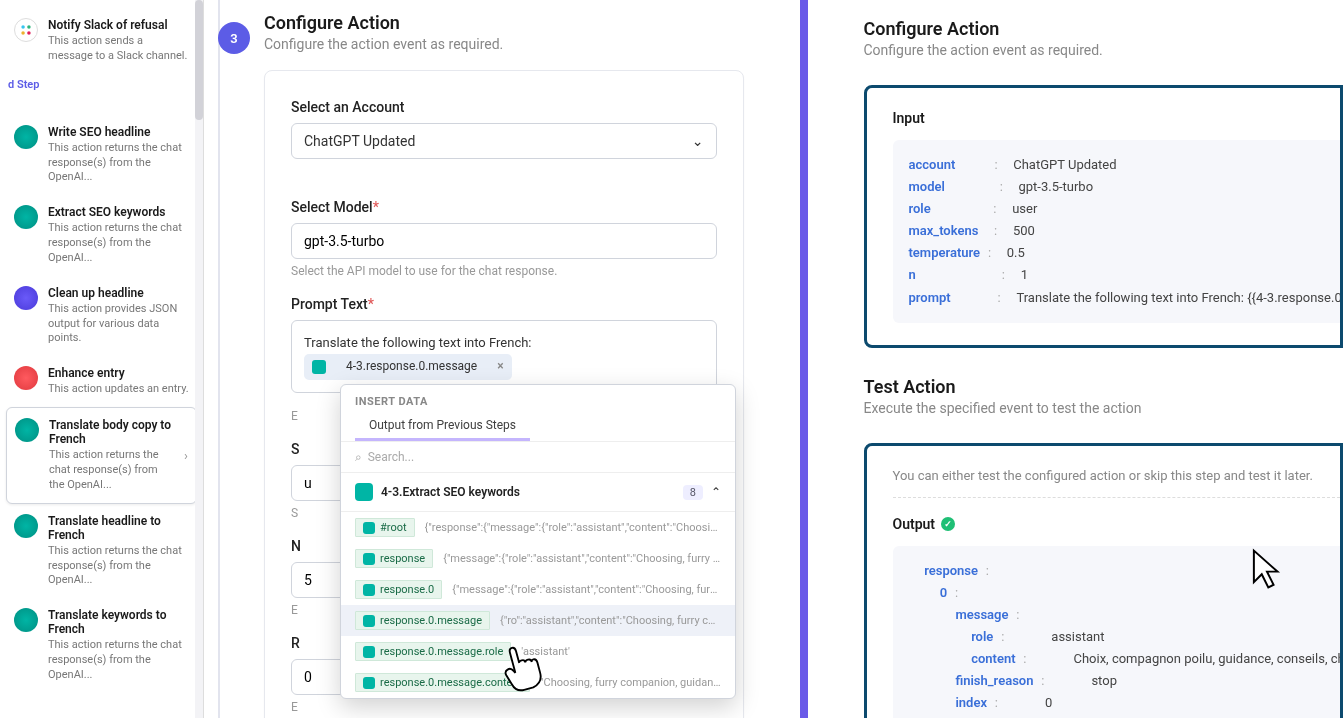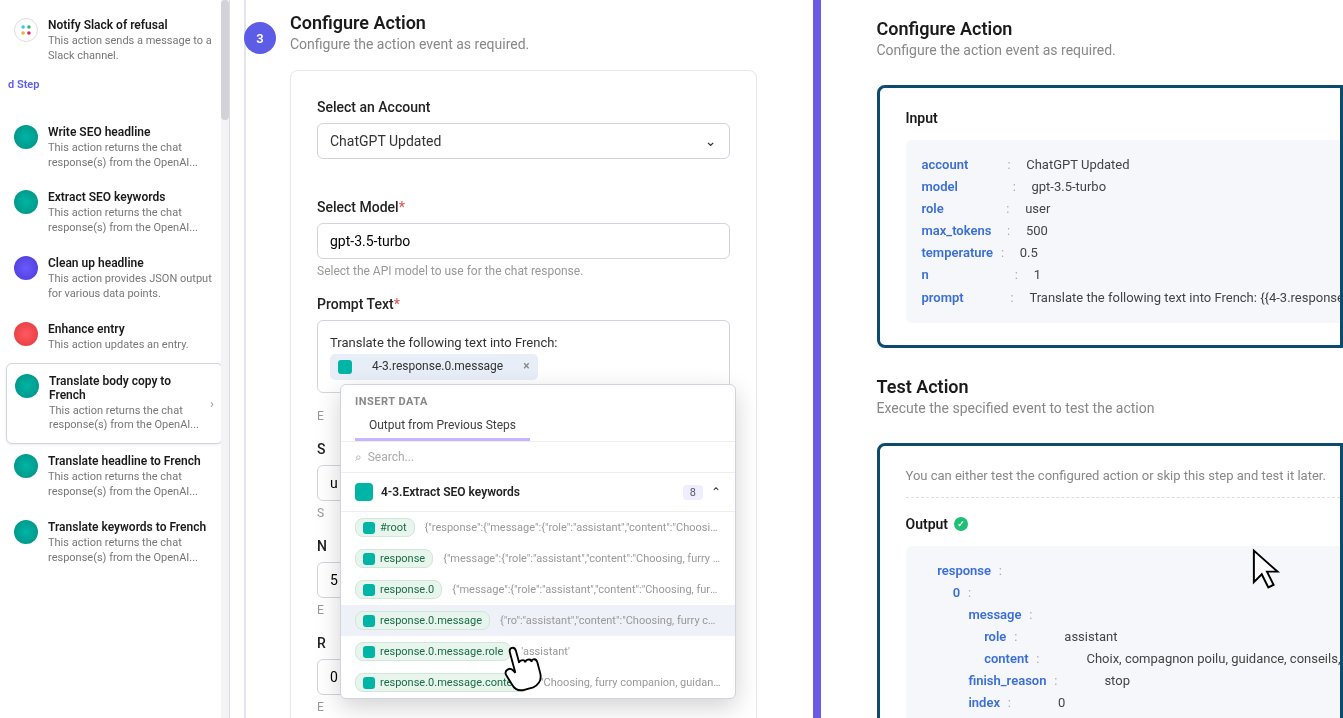--- a/index.html
+++ b/index.html
@@ -1,18 +1,18 @@
 <!DOCTYPE html>
 <html><head>
 <meta charset="utf-8">
 <style>
 *{box-sizing:border-box;margin:0;padding:0;font-family:-apple-system,BlinkMacSystemFont,"Segoe UI",Roboto,sans-serif}
 body{width:1343px;height:718px;overflow:hidden;background:#fff;position:relative;color:#333;font-size:13px}
 .layout{display:flex;height:100%}
-.sidebar{width:230px;background:#fff;border-right:1px solid #ddd;overflow-y:auto;padding:8px 6px}
+.sidebar{width:204px;background:#fff;border-right:1px solid #ddd;overflow-y:auto;padding:8px 6px}
 .side-item{display:flex;gap:10px;padding:10px 8px;border-radius:6px;cursor:pointer;align-items:flex-start}
 .side-item.selected{background:#fff;border:1px solid #d0d4dc;box-shadow:0 1px 3px rgba(0,0,0,.08)}
 .side-icon{width:24px;height:24px;border-radius:50%;flex-shrink:0;display:flex;align-items:center;justify-content:center;font-size:11px;color:#fff}
 .si-slack{background:#fff;border:1px solid #ddd}
 .si-green{background:radial-gradient(circle,#00b5a5,#008f82)}
 .si-purple{background:radial-gradient(circle,#6a5af9,#4a3ad9)}
 .si-red{background:radial-gradient(circle,#ff5a5f,#e0393e)}
 .side-text{flex:1;overflow:hidden}
 .side-title{font-weight:600;font-size:12px;color:#1a1a1a;margin-bottom:2px}
 .side-desc{font-size:11px;color:#777;line-height:1.35}
@@ -55,21 +55,21 @@
 .pop-tab{padding:10px 14px 0;font-weight:700;font-size:11px;color:#888;letter-spacing:.5px}
 .pop-sub{padding:6px 14px;color:#404040;font-weight:400;border-bottom:3px solid #c4b5fd;display:inline-block;margin:4px 0 0 14px;font-size:12px}
 .pop-tabline{border-bottom:1px solid #eee}
 .pop-search{display:flex;align-items:center;gap:6px;padding:8px 14px;border-bottom:1px solid #eee;color:#aaa}
 .pop-hdr{display:flex;align-items:center;gap:8px;padding:10px 14px;border-bottom:1px solid #eee}
 .pop-hdr .step-ico{width:18px;height:18px;border-radius:4px;background:#00b5a5}
 .pop-hdr .title{font-weight:600;color:#222;flex:1}
 .badge{background:#eef;color:#556;border-radius:4px;padding:1px 7px;font-size:11px}
 .pop-row{display:flex;align-items:center;gap:10px;padding:6px 14px;cursor:pointer}
 .pop-row:hover,.pop-row.hl{background:#eef1f8}
-.pchip{display:inline-flex;align-items:center;gap:5px;background:#e8f5ed;border:1px solid #cfe8d9;border-radius:8px;padding:2px 7px;font-size:11px;color:#1a6b47}
+.pchip{display:inline-flex;align-items:center;gap:5px;background:#e8f5ed;border:1px solid #cfe8d9;border-radius:1px;padding:2px 7px;font-size:11px;color:#1a6b47}
 .pchip .dot{width:12px;height:12px;border-radius:3px;background:#00b5a5}
 .pval{color:#999;font-size:11px;white-space:nowrap;overflow:hidden;text-overflow:ellipsis;flex:1}
 .hand{position:absolute;left:500px;top:644px;font-size:38px;z-index:60;pointer-events:none;transform:rotate(-15deg)}
 .rel{position:relative}
 .vline-l{position:absolute;left:14px;top:0;width:2px;height:100%;background:#e2e4ee}
 .scrollzone{position:absolute;right:0;top:0;width:8px;height:100%;background:#f3f3f6}
 .scrollthumb{position:absolute;right:0;top:0;width:8px;height:120px;background:#d2d2d8;border-radius:4px}
 </style>
 </head>
 <body>

